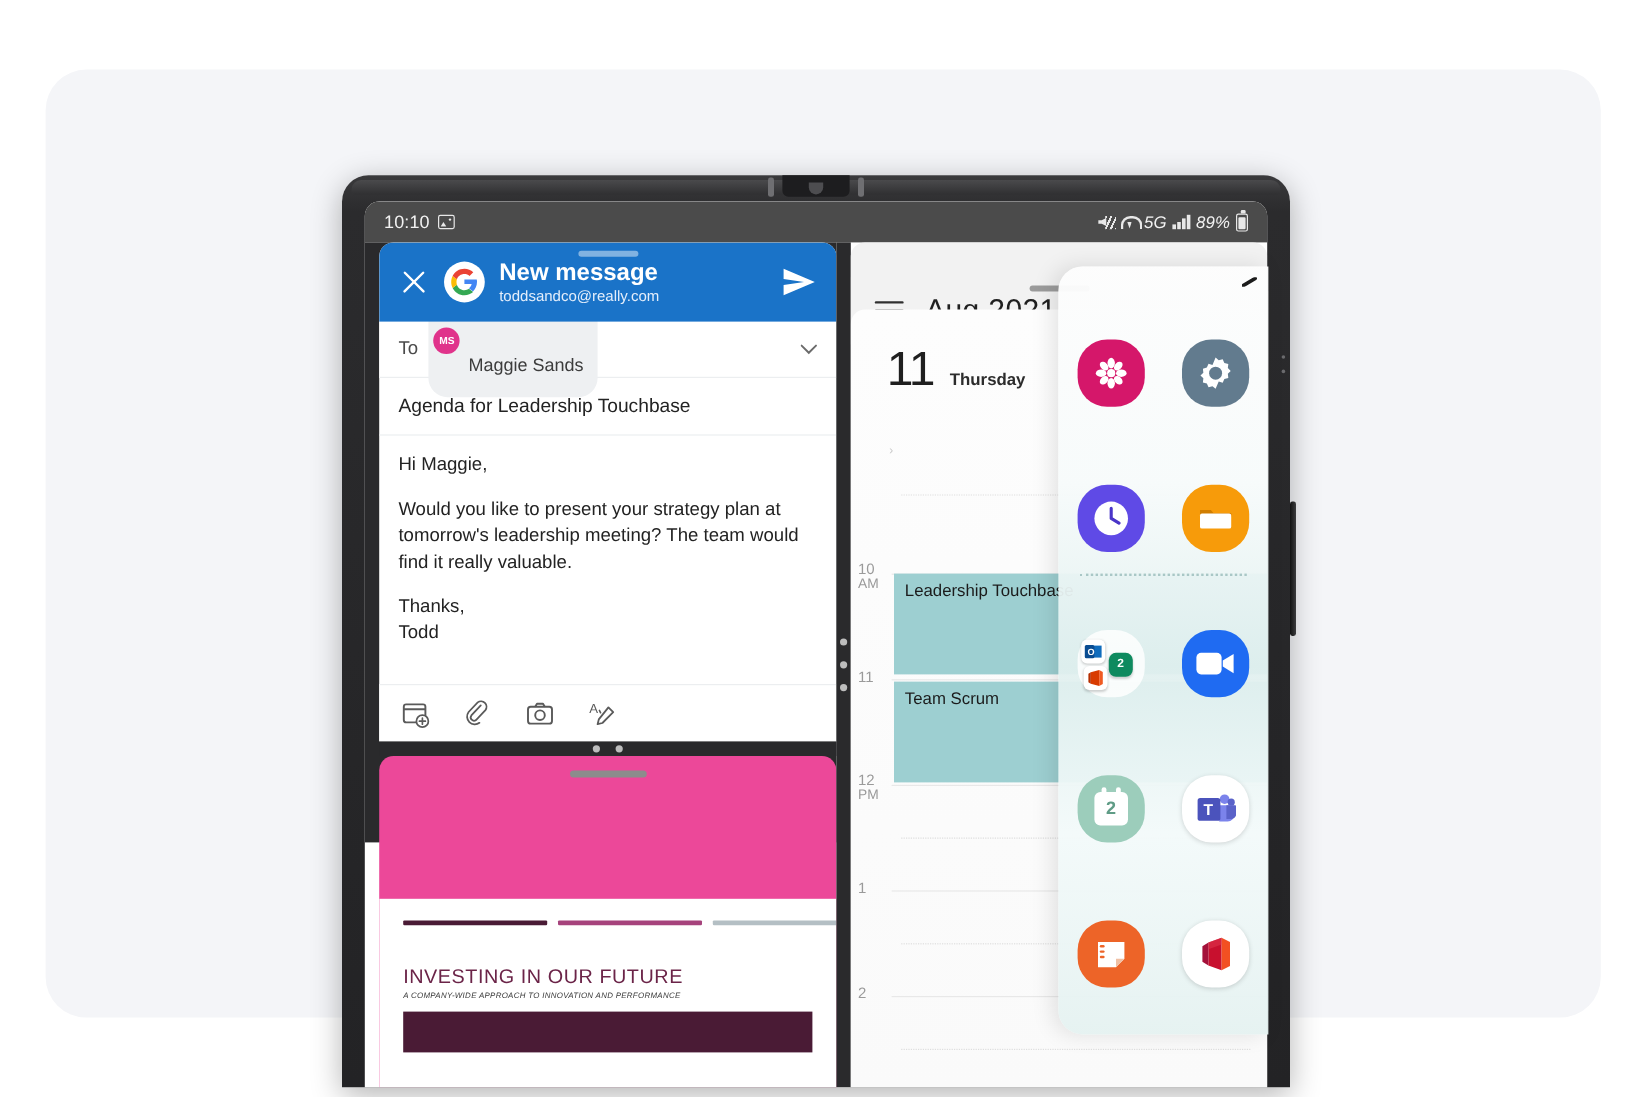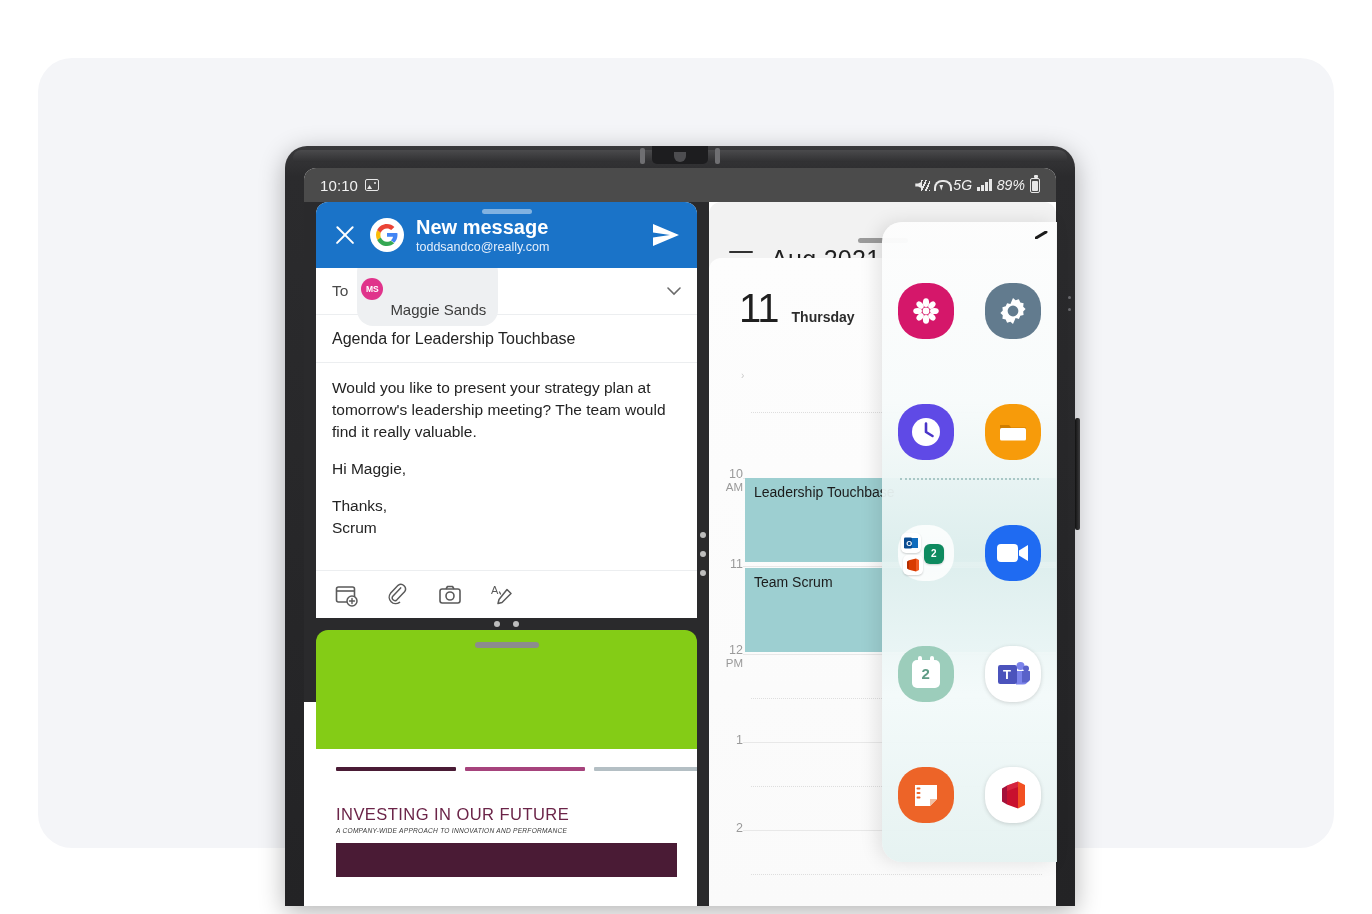--- a/index.html
+++ b/index.html
@@ -137,21 +137,21 @@
   .mh-sub { color:#e4eefb; font-size:12.5px; margin-top:2px; }
   .send-arrow { width:30px; height:26px; flex:0 0 auto; cursor:pointer; }
 
   .to-row {
     height:47px; display:flex; align-items:center; gap:9px; padding:0 16px;
     border-bottom:1px solid #eceef0; background:#fff;
   }
   .to-label { font-size:15.5px; color:#4a4a4a; }
   .chip {
     display:flex; align-items:center; gap:7px;
-    background:#eef0f2; border-radius:16px; padding:4px 12px 8px 4px;
+    background:#eef0f2; border-radius:16px; padding:4px 12px 18px 4px;
   }
   .chip-av {
     width:22px; height:22px; border-radius:50%; background:#e0338b; color:#fff;
     font-size:8.5px; font-weight:bold; display:flex; align-items:center; justify-content:center;
   }
   .chip-name { font-size:15px; color:#3c3c3c;margin-top:41px; }
   .chev { margin-left:auto; width:14px; height:14px; cursor:pointer; }
 
   .subject-row {
     height:48px; display:flex; align-items:center; padding:0 16px;
@@ -169,21 +169,21 @@
   .tb-ico { width:24px; height:24px; cursor:pointer; }
 
   .pane-divider-h {
     position:absolute; left:12px; top:416px; width:381px; height:12px; background:#2a2a2c;
     display:flex; align-items:center; justify-content:center; gap:13px; cursor:row-resize;
   }
   .pane-divider-h span { width:6px; height:6px; background:#bdbdbd; border-radius:50%; }
 
   .doc-pane {
     position:absolute; left:12px; top:428px; width:381px; height:276px;
-    background:#84cc16; border-radius:12px 12px 0 0; overflow:hidden;
+    background:#ec4899; border-radius:12px 12px 0 0; overflow:hidden;
   }
   .doc-handle {
     position:absolute; left:50%; transform:translateX(-50%); top:12px;
     width:64px; height:6px; background:#8c8c8c; border-radius:3px;
   }
   .doc-page {
     position:absolute; left:0; bottom:0; width:100%; height:157px; background:#fff; padding:18px 20px 0 20px;
   }
   .doc-bars { display:flex; gap:9px; margin-bottom:34px; }
   .doc-bars i { height:4px; display:block; border-radius:1px; }
@@ -226,21 +226,21 @@
   }
   .day-head { display:flex; align-items:baseline; gap:13px; padding:28px 0 0 30px; }
   .day-num { font-size:40px; color:#1f1f1f; font-weight:300; letter-spacing:-1px; }
   .day-name { font-size:14px; color:#2c2c2c; font-weight:bold; }
   .tiny-mark { position:absolute; left:30px; top:112px; font-size:10px; color:#c9c9c9; }
 
   .grid { position:absolute; left:0; top:136px; width:347px; height:512px; }
   .hline { position:absolute; left:34px; right:0; height:1px; background:#e8e8e8; }
   .hdot { position:absolute; left:42px; right:14px; height:0;
           border-top:1.4px dotted #dedede; }
-  .tlabel { position:absolute; left:6px; width:28px; text-align:right; color:#9a9a9a; font-size:12.5px; line-height:1.05; }
+  .tlabel { position:absolute; left:6px; width:28px; text-align:left; color:#9a9a9a; font-size:12.5px; line-height:1.05; }
   .tlabel small { display:block; font-size:11.5px; }
   .event {
     position:absolute; left:36px; width:311px;
     background:#9dcfd1; color:#1b1b1b; font-size:14px;
     padding:6px 0 0 9px; overflow:hidden;
   }
 
   
   .drawer {
     position:absolute; left:882px; top:222px; width:175px; height:640px;
@@ -377,25 +377,25 @@
                 <path d="M1 4 L7 10 L13 4" stroke="#6b6b6b" stroke-width="1.6" fill="none" stroke-linecap="round"></path>
               </svg>
           </span>
         </div>
 
         <div class="subject-row">
           <span>Agenda for Leadership Touchbase</span>
         </div>
 
         <div class="body-area">
+          <p>Hi Maggie,</p>
           <p>Would you like to present your strategy plan at tomorrow's leadership meeting? The team would find it really valuable.</p>
-          <p>Hi Maggie,</p>
           <p>
             <span>Thanks,</span><br>
-            <span>Scrum</span>
+            <span>Todd</span>
           </p>
         </div>
 
         <div class="mail-toolbar">
           <span class="tb-ico">
             <svg width="24" height="24" viewBox="0 0 24 24">
               <rect x="2.5" y="4" width="18" height="15" rx="2" fill="none" stroke="#5a5a5a" stroke-width="1.6"></rect>
               <path d="M2.5 8 H20.5" stroke="#5a5a5a" stroke-width="1.6"></path>
               <circle cx="18" cy="18" r="5" fill="#fff" stroke="#5a5a5a" stroke-width="1.5"></circle>
               <path d="M18 15.5 V20.5 M15.5 18 H20.5" stroke="#5a5a5a" stroke-width="1.4" stroke-linecap="round"></path>

